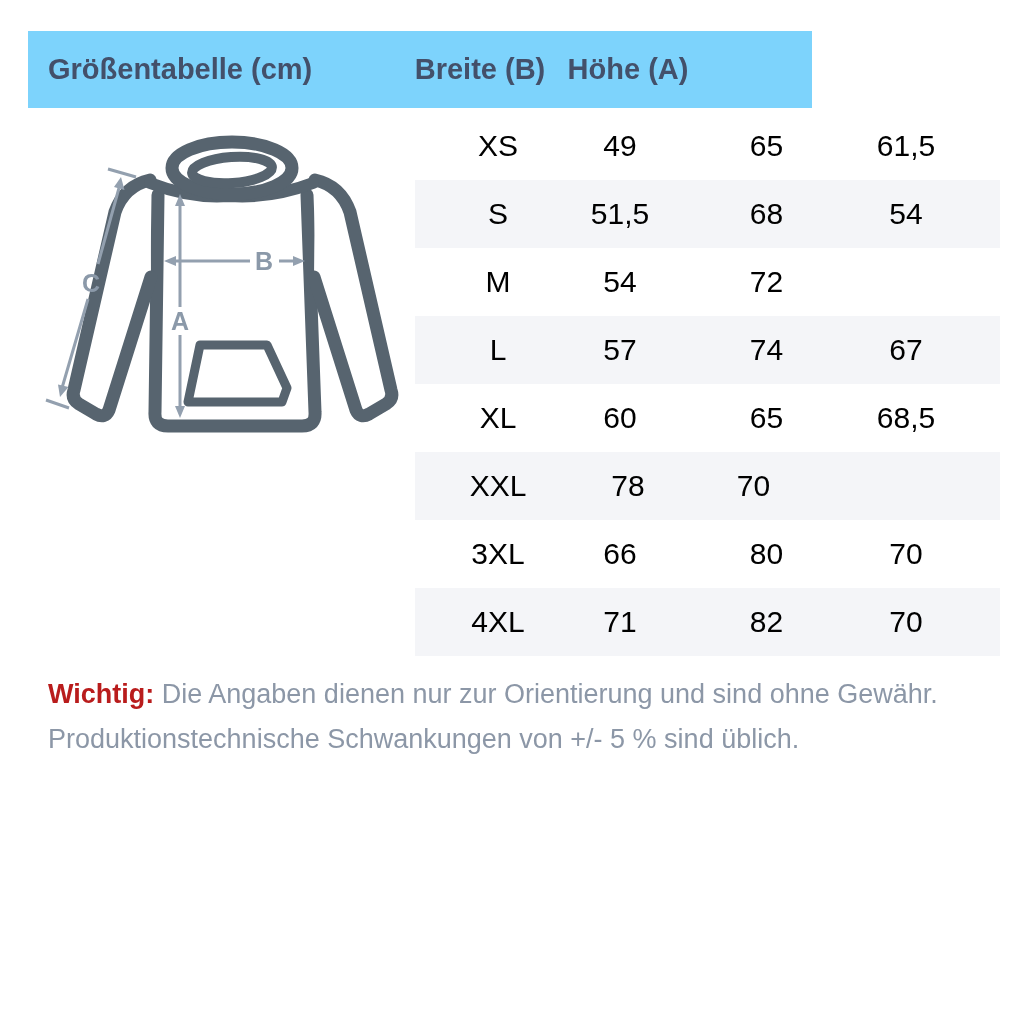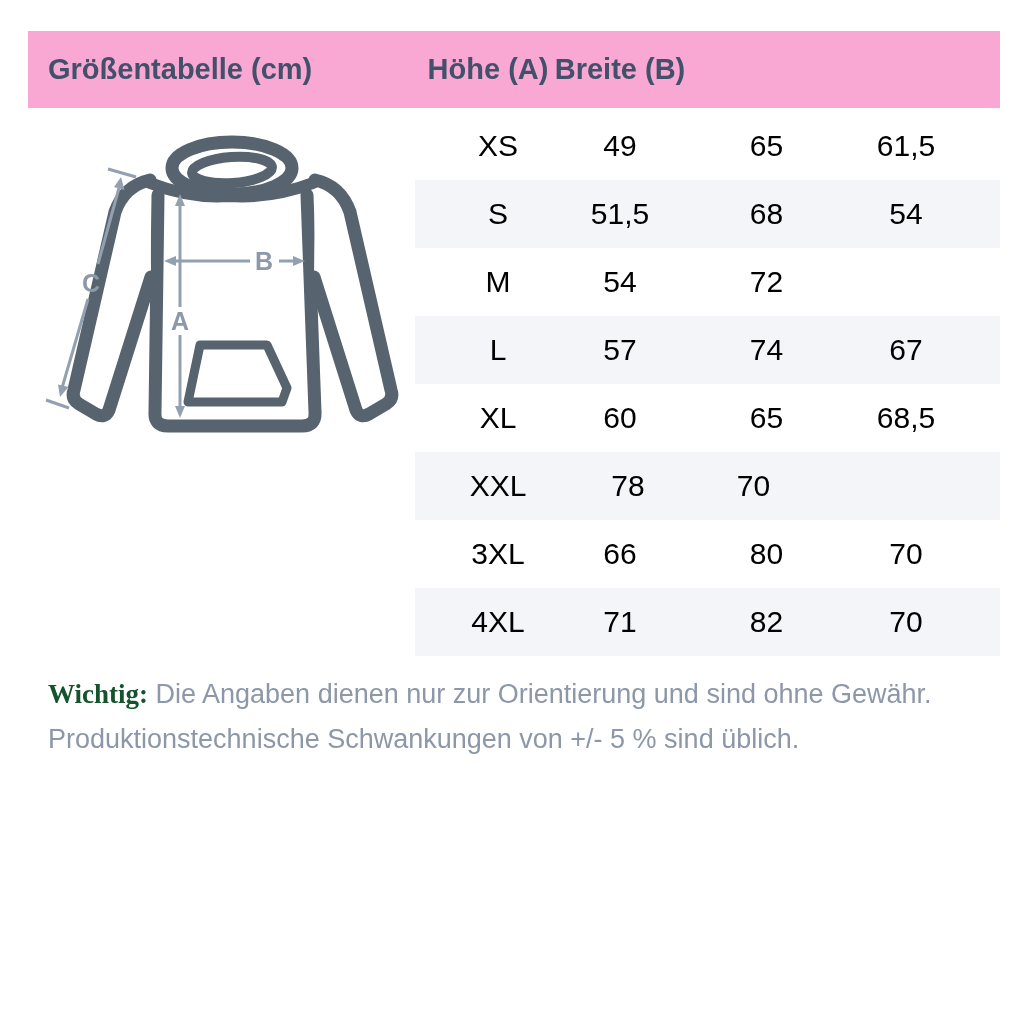--- a/index.html
+++ b/index.html
@@ -2,22 +2,22 @@
 <html><head>
 <meta charset="utf-8">
 <style>
   html,body{margin:0;padding:0;}
   body{
     width:1024px;height:1024px;position:relative;background:#ffffff;
     font-family:"Liberation Sans",sans-serif;overflow:hidden;
   }
   
   .header-band{
-    position:absolute;left:28px;top:31px;width:972px;height:77px;
-    background:#f9a8d4;
+    position:absolute;left:28px;top:31px;width:784px;height:77px;
+    background:#7dd3fc;
     display:grid;grid-template-columns:387px 146px 134px 143px 162px;
     align-items:center;
   }
   .chart-title{
     padding-left:20px;font-size:29px;font-weight:bold;color:#43506a;
     white-space:nowrap;
   }
   .col-label{
     text-align:center;font-size:29px;font-weight:bold;color:#43506a;
     white-space:nowrap;
@@ -41,29 +41,29 @@
   .dim-head{fill:#93a0af;stroke:none;}
   .dim-label{
     fill:#8b99a9;font-size:25px;font-weight:600;
     font-family:"Liberation Sans",sans-serif;text-anchor:middle;
   }
   
   .note{
     position:absolute;left:48px;top:672px;width:920px;
     font-size:27px;line-height:45px;color:#8c97a7;
   }
-  .note b{font-weight:bold;color:#14532d;font-family:Liberation Serif, serif;}
+  .note b{font-weight:bold;color:#b91c1c;}
 </style>
 </head>
 <body>
 
 <div class="header-band">
   <div class="chart-title">Größentabelle (cm)</div>
+  <div class="col-label shift-l8">Breite (B)</div>
   <div class="col-label">Höhe (A)</div>
-  <div class="col-label shift-l8">Breite (B)</div>
 </div>
 
 <div class="diagram-wrap">
   <svg width="375" height="315" viewBox="0 0 375 315">
 
     <path class="hoodie-stroke hoodie-fill" stroke-width="13" d="M 113 63 L 110 280 Q 109 294 123 294 L 257 294 Q 271 294 270 280 L 262 63"></path>
 
     <path class="hoodie-stroke hoodie-fill" stroke-width="13" d="M 105 48 C 87 52 76 63 70 80 L 29 258 Q 26 267 34 272 L 51 282 Q 60 287 64 278 L 106 145"></path>
 
     <path class="hoodie-stroke hoodie-fill" stroke-width="13" d="M 270 48 C 288 52 299 63 305 80 L 346 258 Q 349 267 341 272 L 324 282 Q 315 287 311 278 L 269 145"></path>

